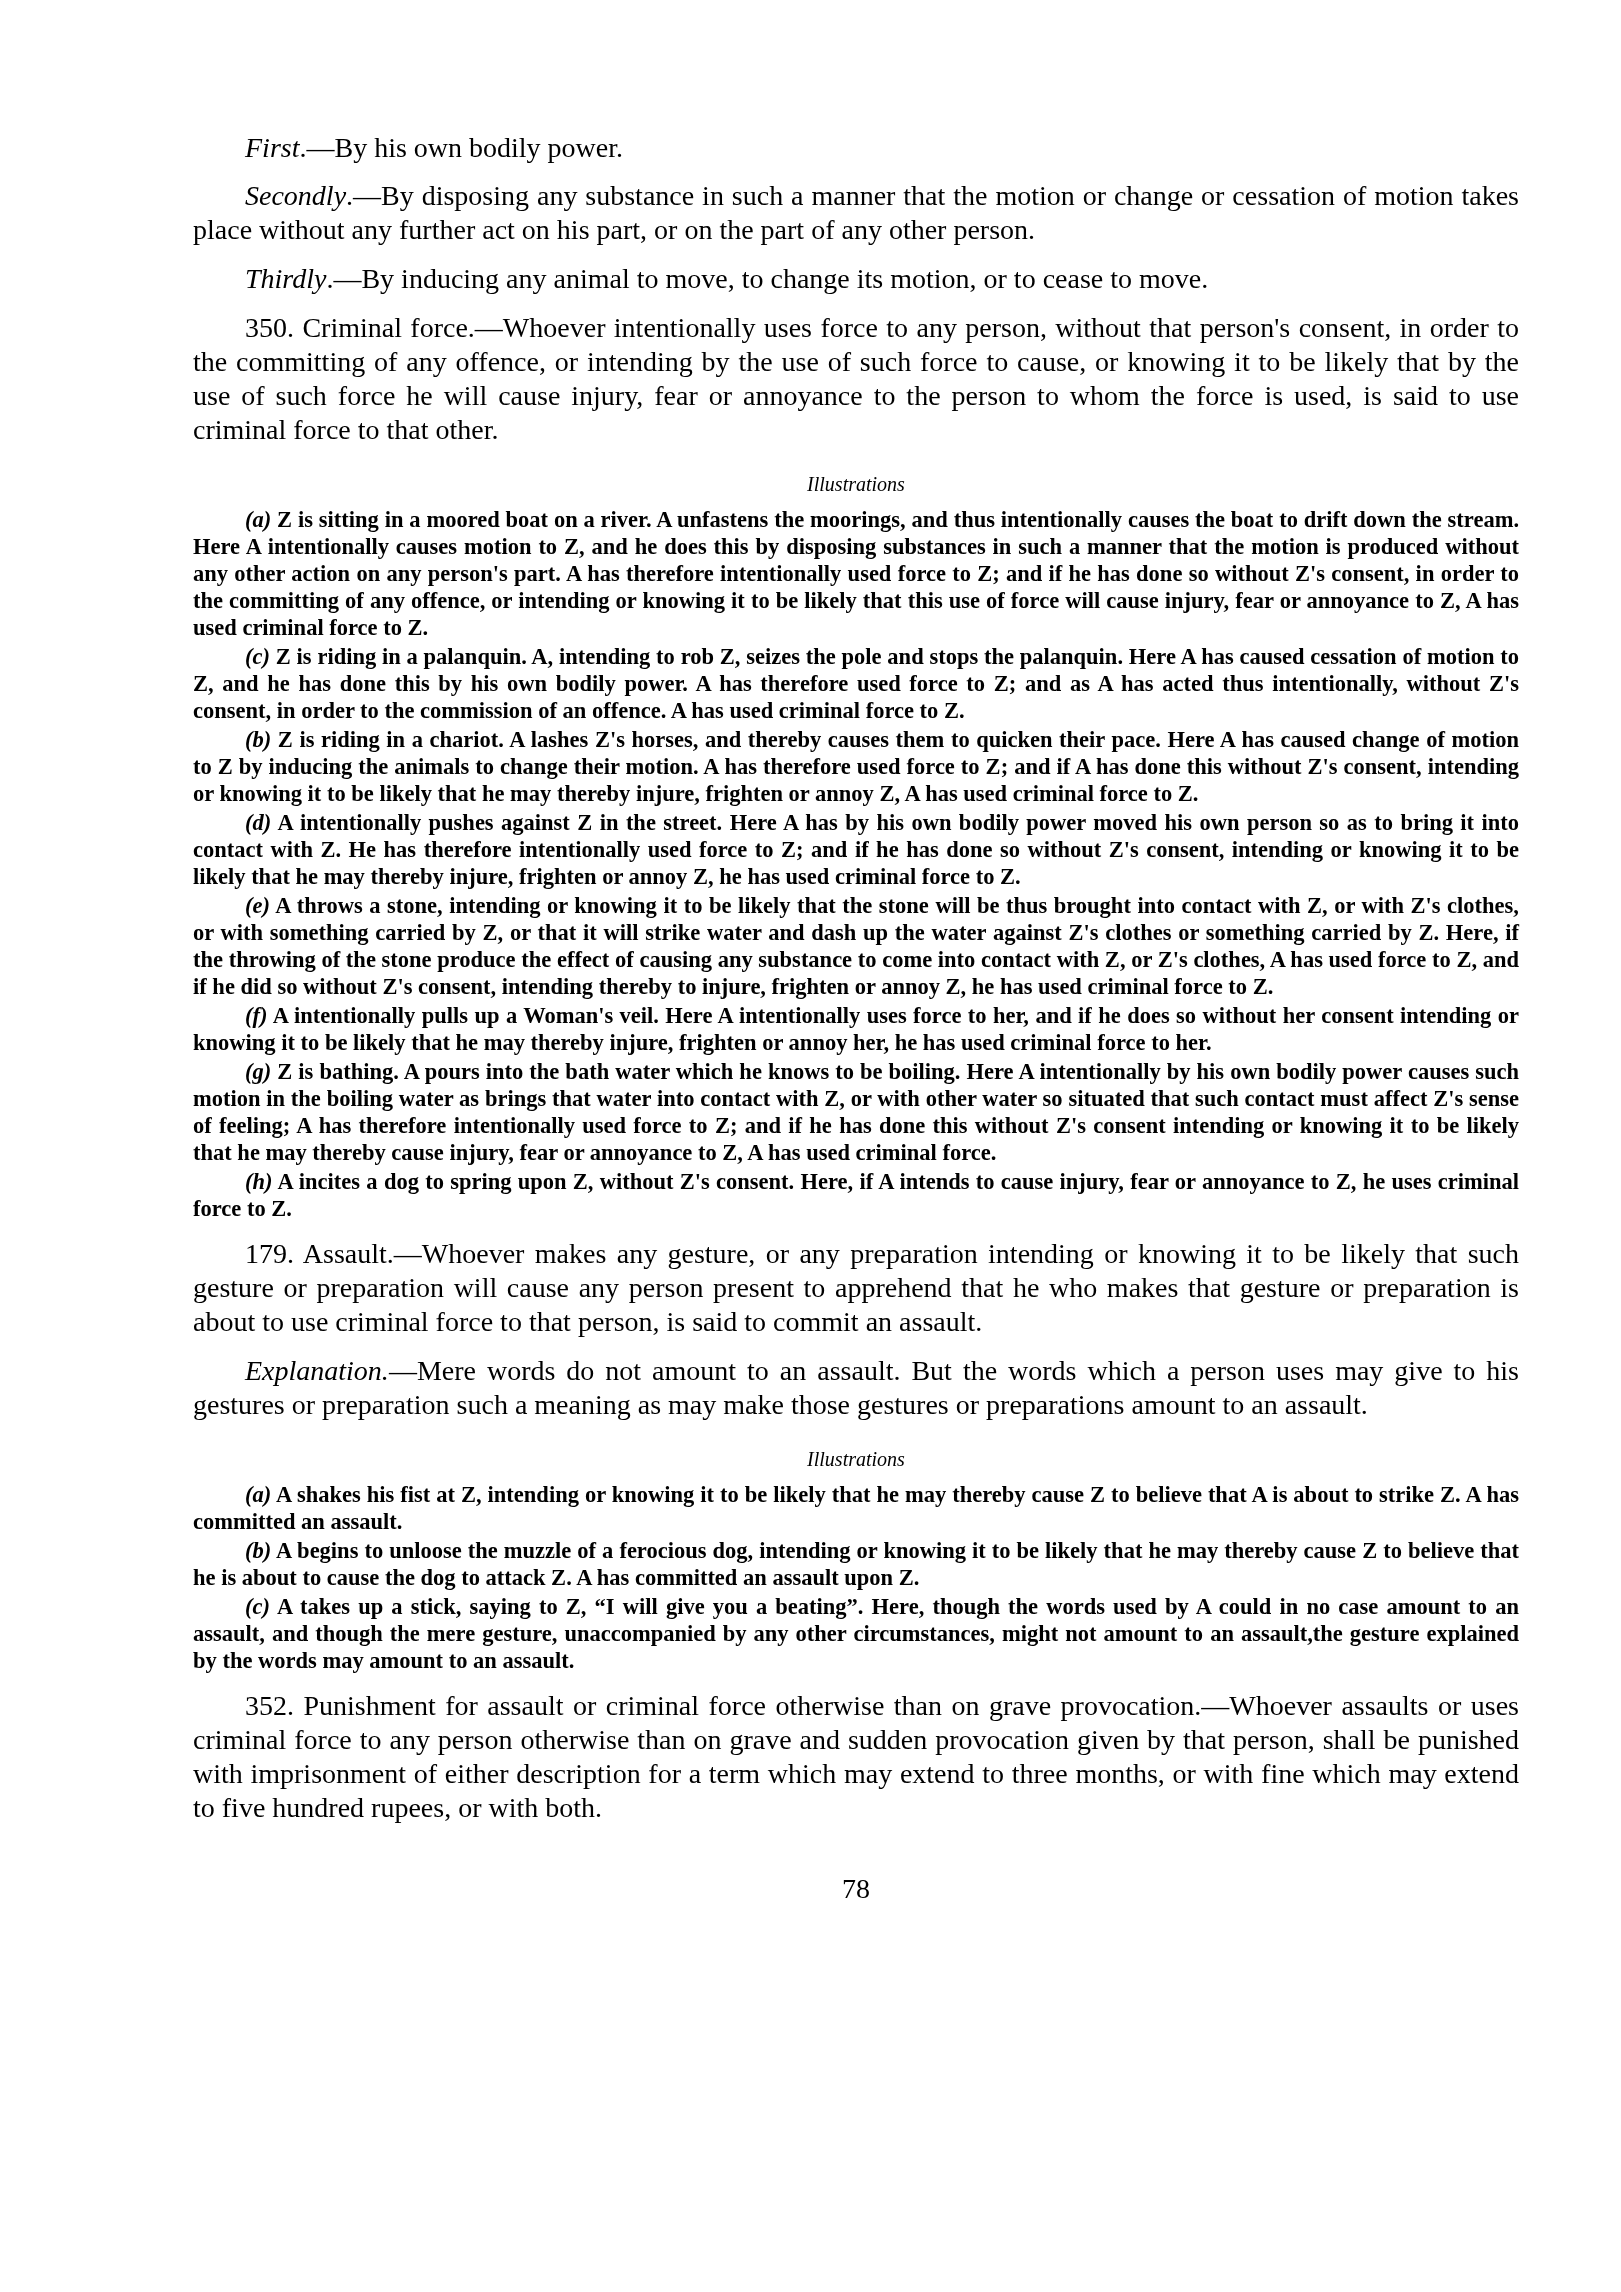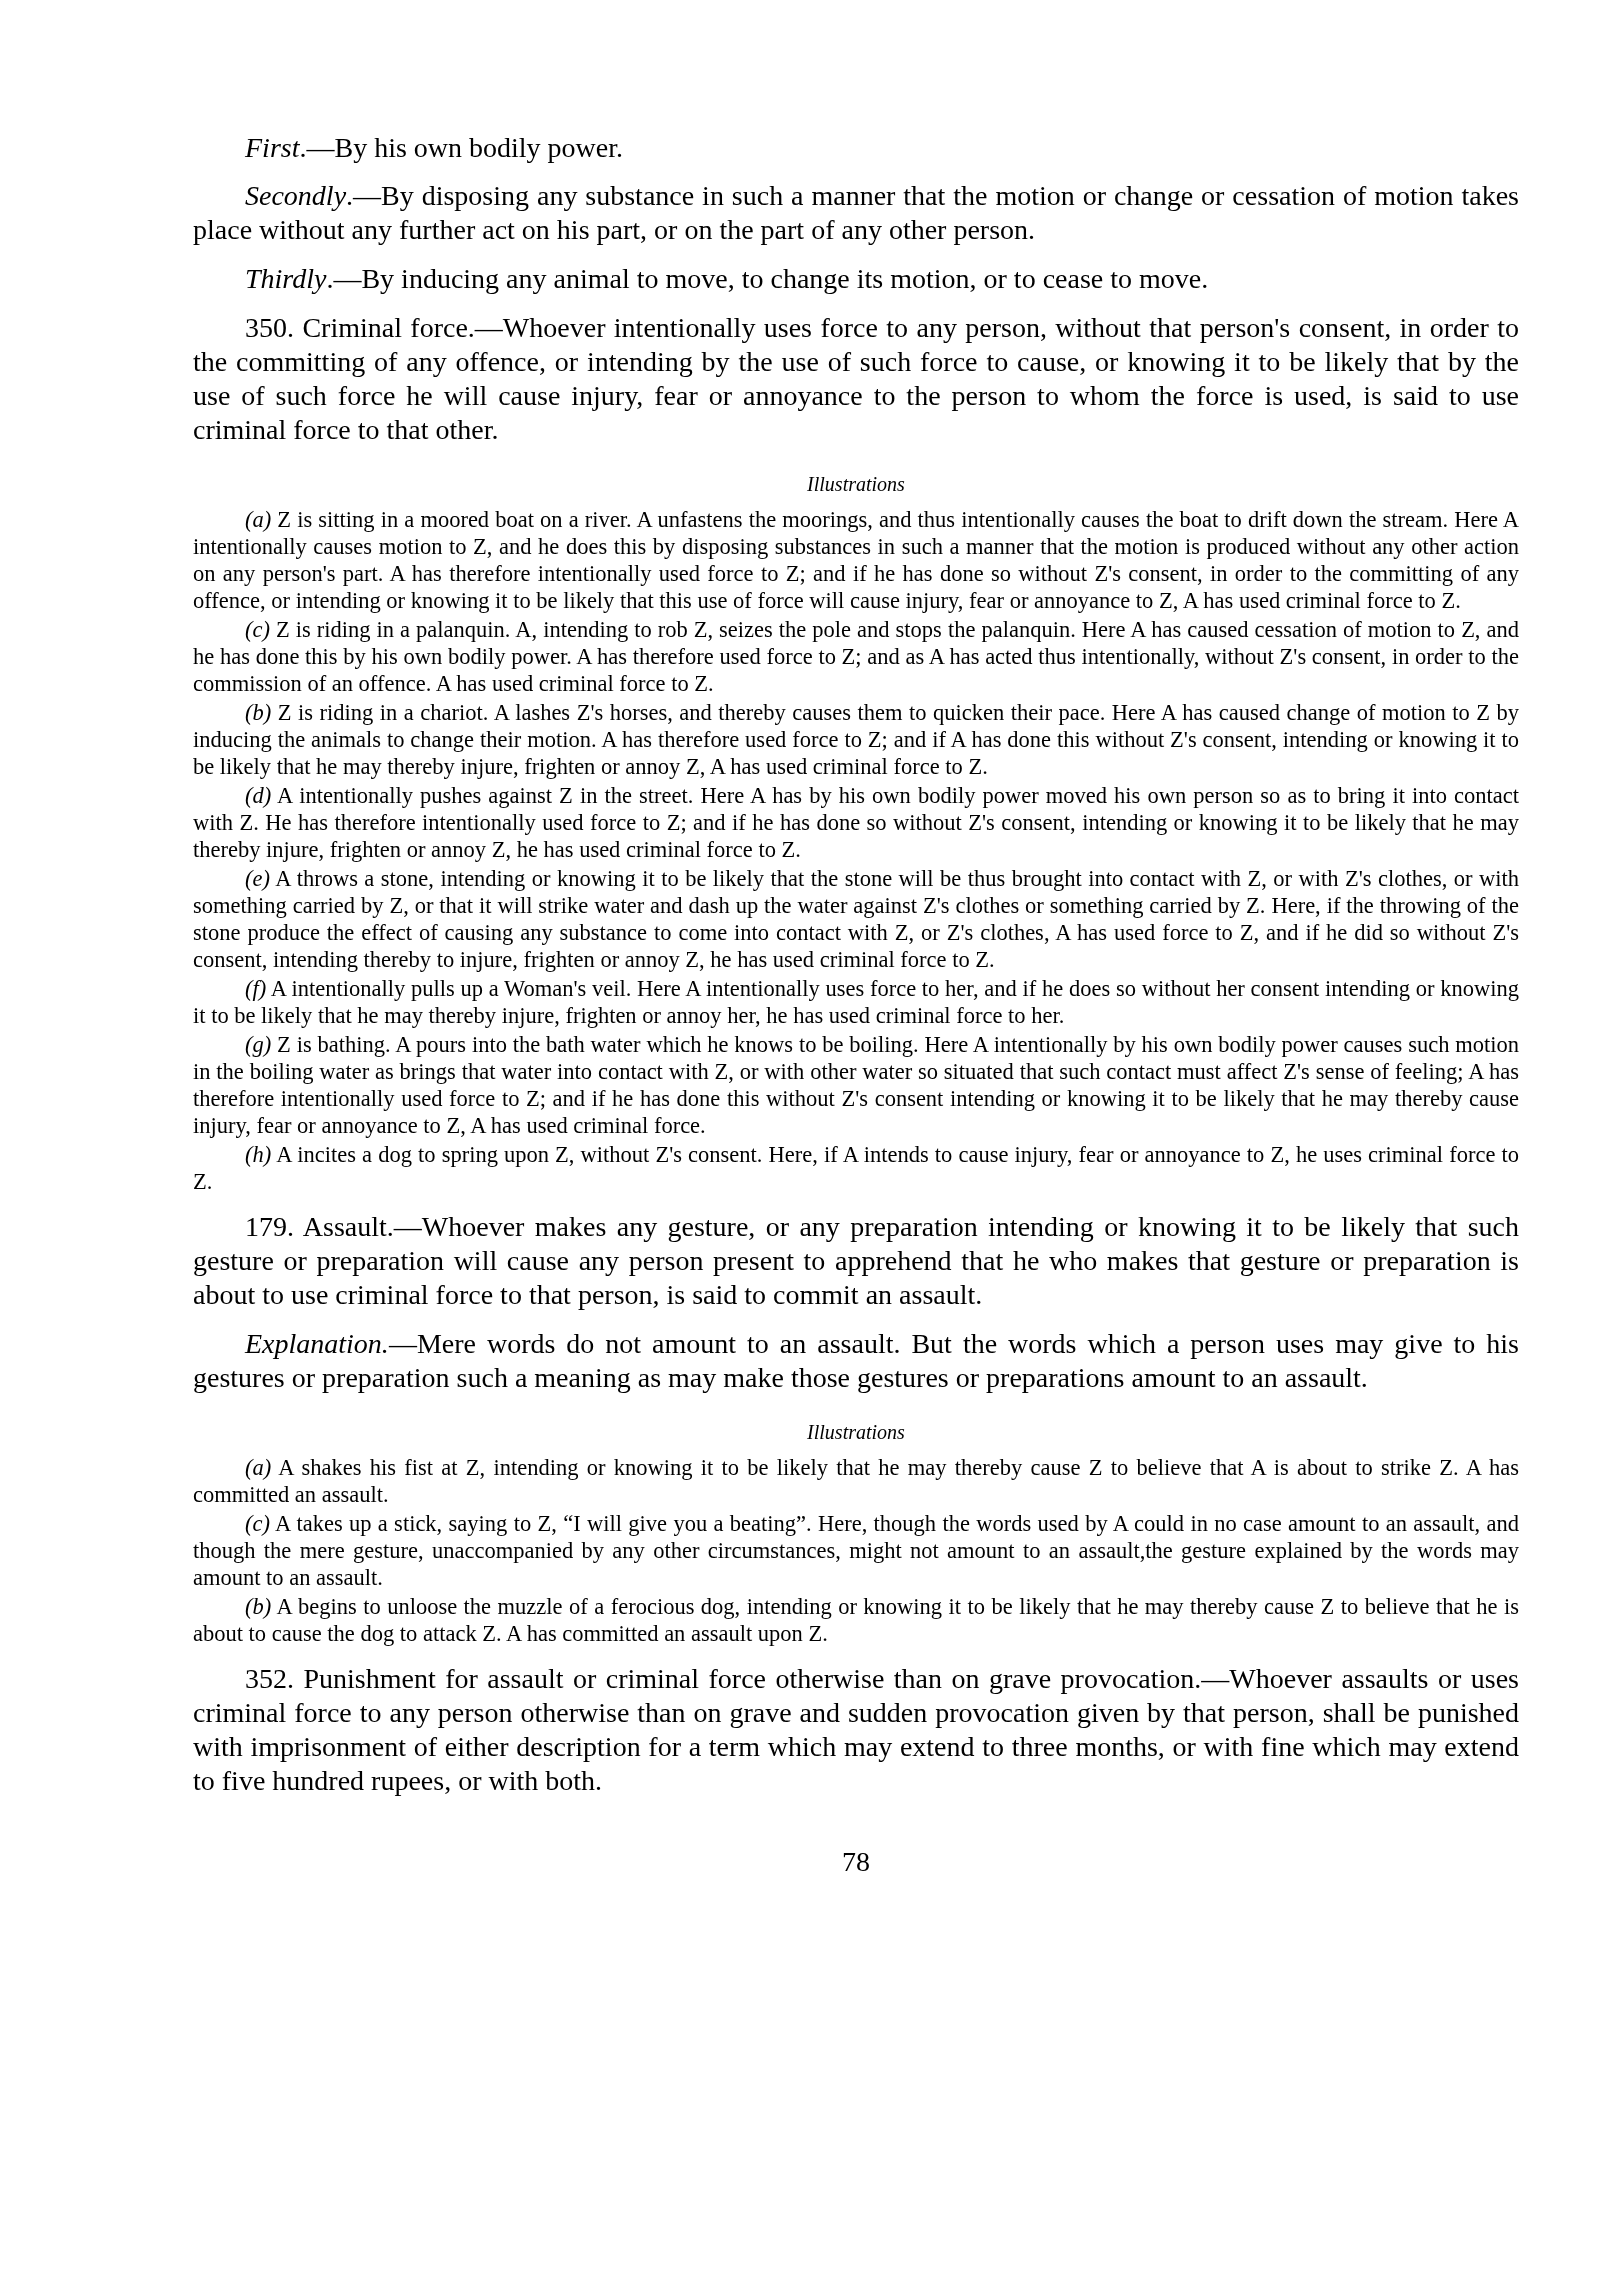--- a/index.html
+++ b/index.html
@@ -28,20 +28,21 @@
     text-align: justify;
     text-indent: 52px;
     margin-top: 14.7px;
   }
   .para-illus {
     font-size: 22.5px;
     line-height: 27px;
     text-align: justify;
     text-indent: 52px;
     margin-top: 2px;
+    font-weight: bold;
   }
   .illus-heading {
     font-size: 20px;
     line-height: 32px;
     font-style: italic;
     font-weight: normal;
     text-align: center;
     margin: 21.6px 0 5.9px 0;
   }
   .lead-italic { font-style: italic; }
@@ -95,24 +96,24 @@
 
   <p class="para-main"><span class="lead-bold">179. Assault</span><span>.—</span><span>Whoever makes any gesture, or any preparation intending or knowing it to be likely that such gesture or preparation will cause any person present to apprehend that he who makes that gesture or preparation is about to use criminal force to that person, is said to commit an assault.</span></p>
 
   <p class="para-main"><span class="lead-italic">Explanation.</span><span>—</span><span>Mere words do not amount to an assault. But the words which a person uses may give to his gestures or preparation such a meaning as may make those gestures or preparations amount to an assault.</span></p>
 
   <p class="illus-heading">Illustrations</p>
 
   <p class="para-illus"><span class="marker">(a)</span>
 <span>A shakes his fist at Z, intending or knowing it to be likely that he may thereby cause Z to believe that A is about to strike Z. A has committed an assault.</span></p>
 
+  <p class="para-illus"><span class="marker">(b)</span>
+<span>A begins to unloose the muzzle of a ferocious dog, intending or knowing it to be likely that he may thereby cause Z to believe that he is about to cause the dog to attack Z. A has committed an assault upon Z.</span></p>
+
   <p class="para-illus"><span class="marker">(c)</span>
 <span>A takes up a stick, saying to Z, “I will give you a beating”. Here, though the words used by A could in no case amount to an assault, and though the mere gesture, unaccompanied by any other circumstances, might not amount to an assault,the gesture explained by the words may amount to an assault.</span></p>
-
-  <p class="para-illus"><span class="marker">(b)</span>
-<span>A begins to unloose the muzzle of a ferocious dog, intending or knowing it to be likely that he may thereby cause Z to believe that he is about to cause the dog to attack Z. A has committed an assault upon Z.</span></p>
 
   <p class="para-main"><span class="lead-bold">352. Punishment for assault or criminal force otherwise than on grave provocation</span><span>.—</span><span>Whoever assaults or uses criminal force to any person otherwise than on grave and sudden provocation given by that person, shall be punished with imprisonment of either description for a term which may extend to three months, or with fine which may extend to five hundred rupees, or with both.</span></p>
 
   <p class="page-number">78</p>
 
 </div>
 
 
 </body></html>

